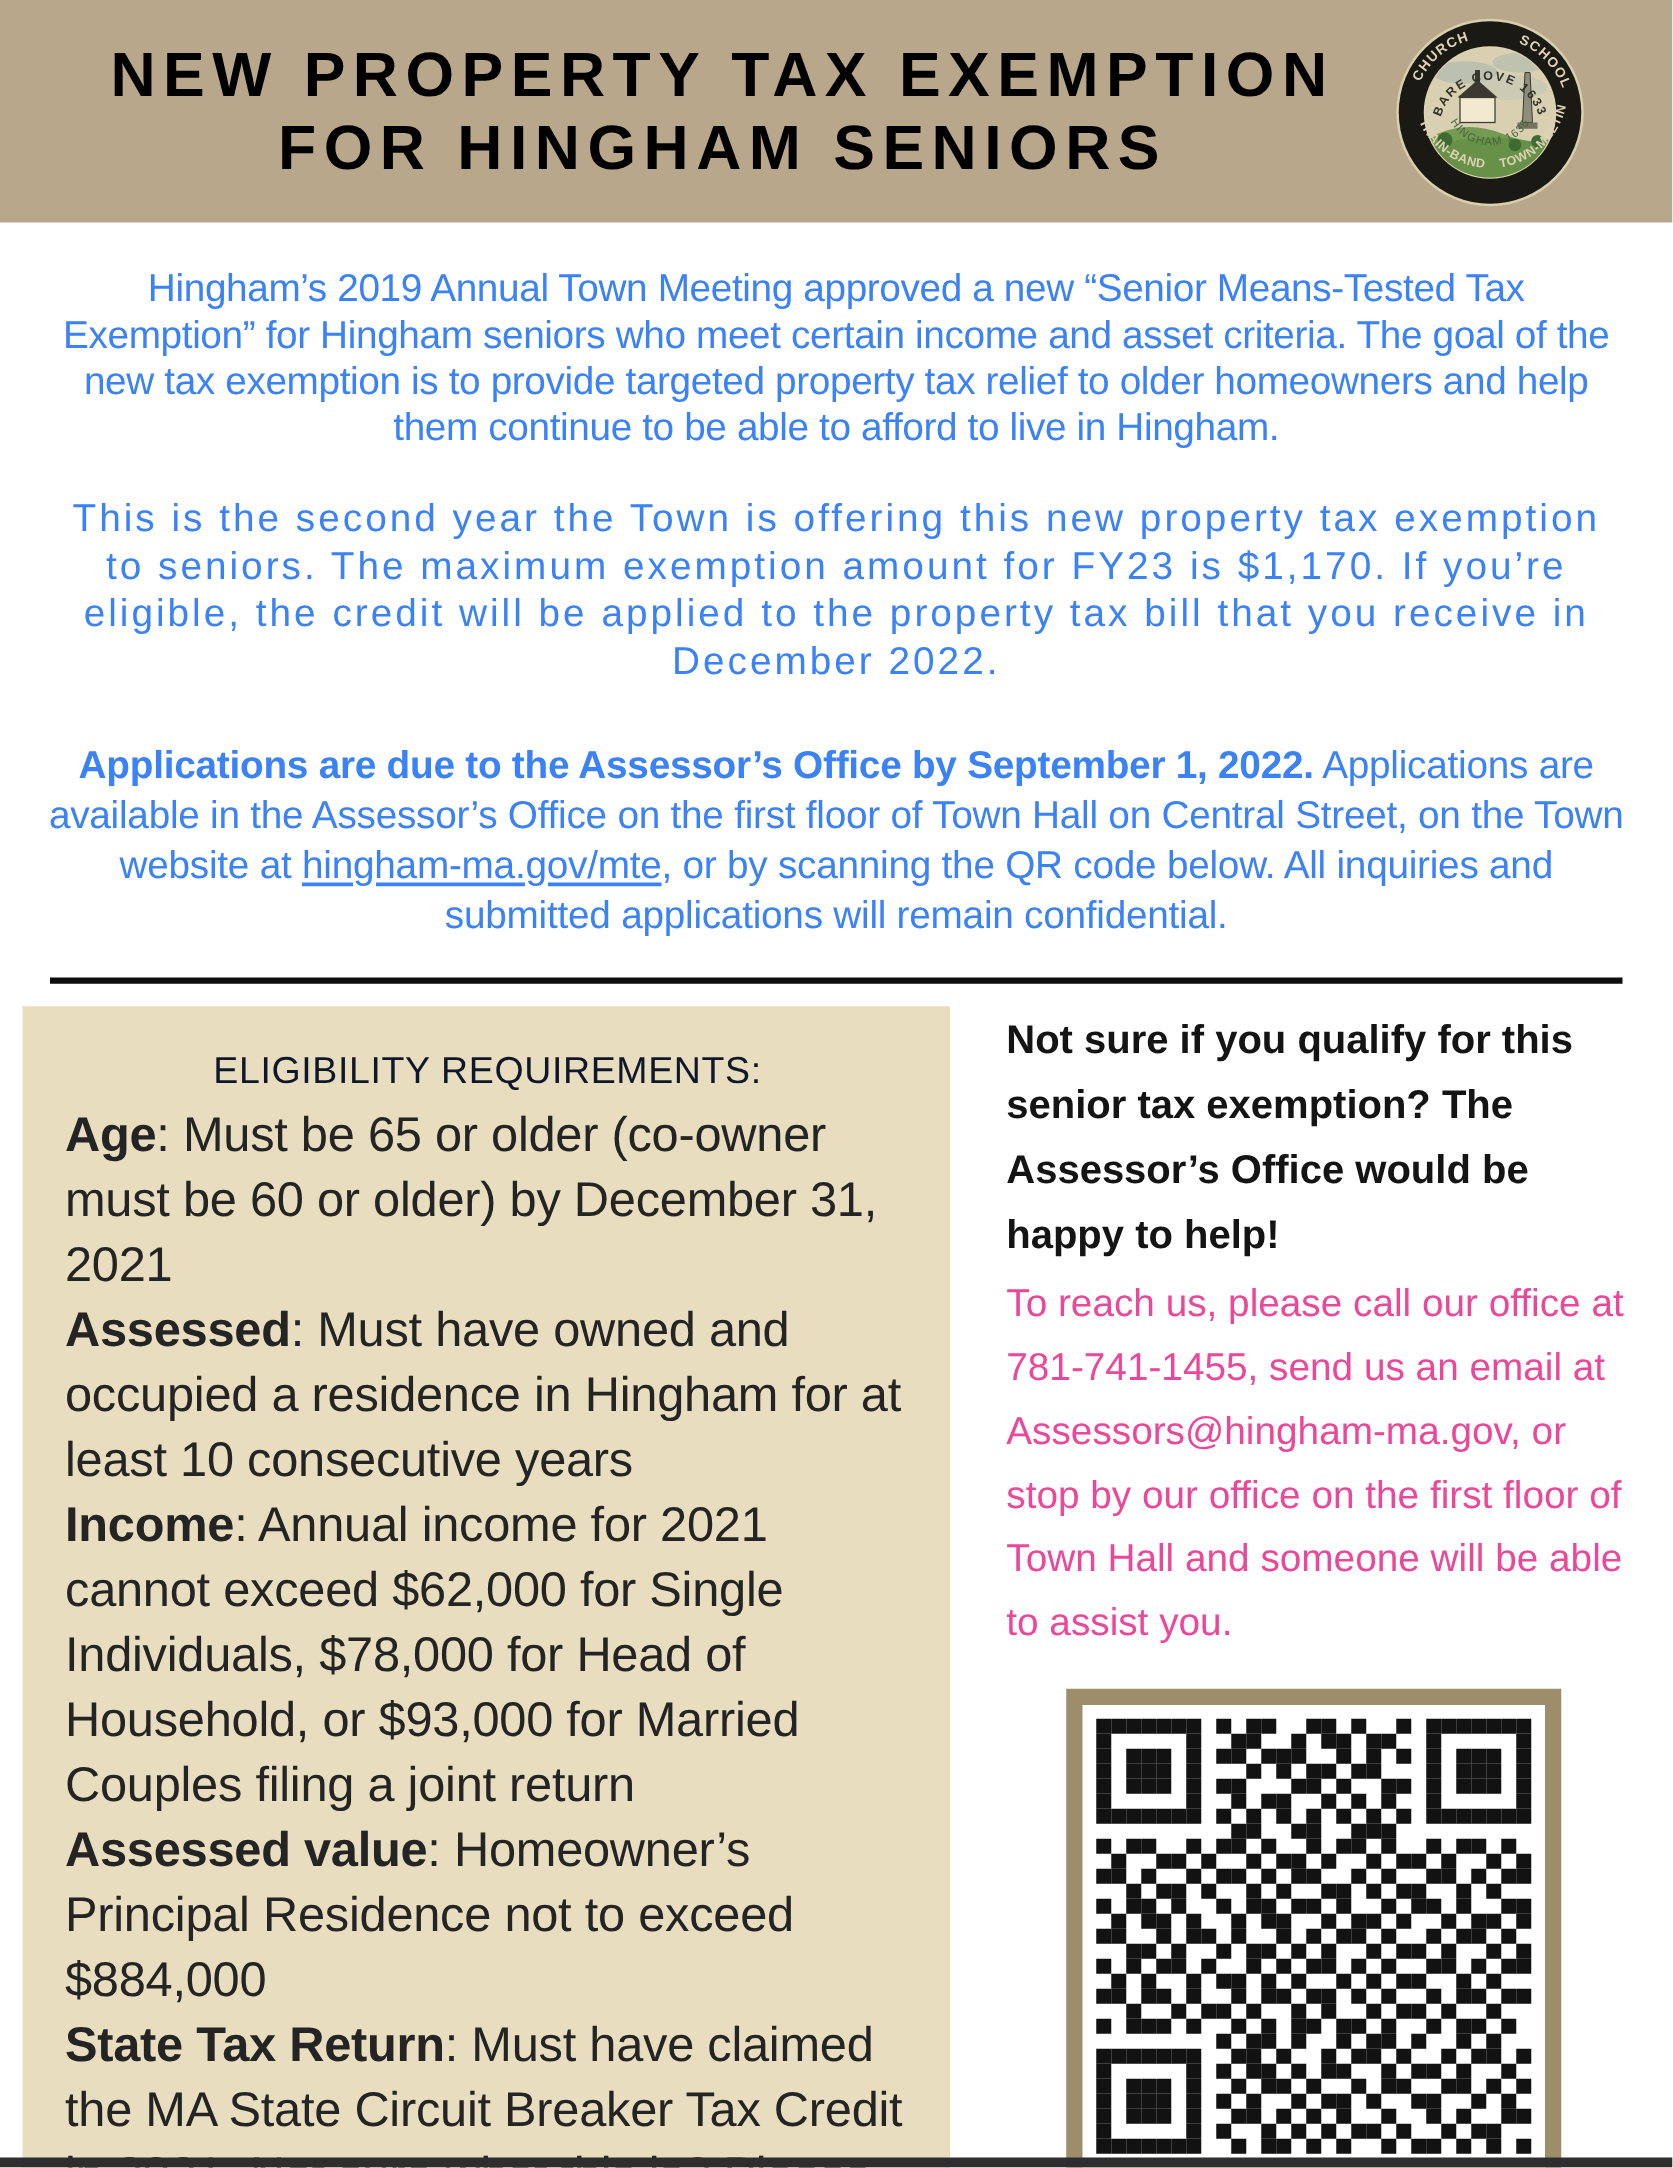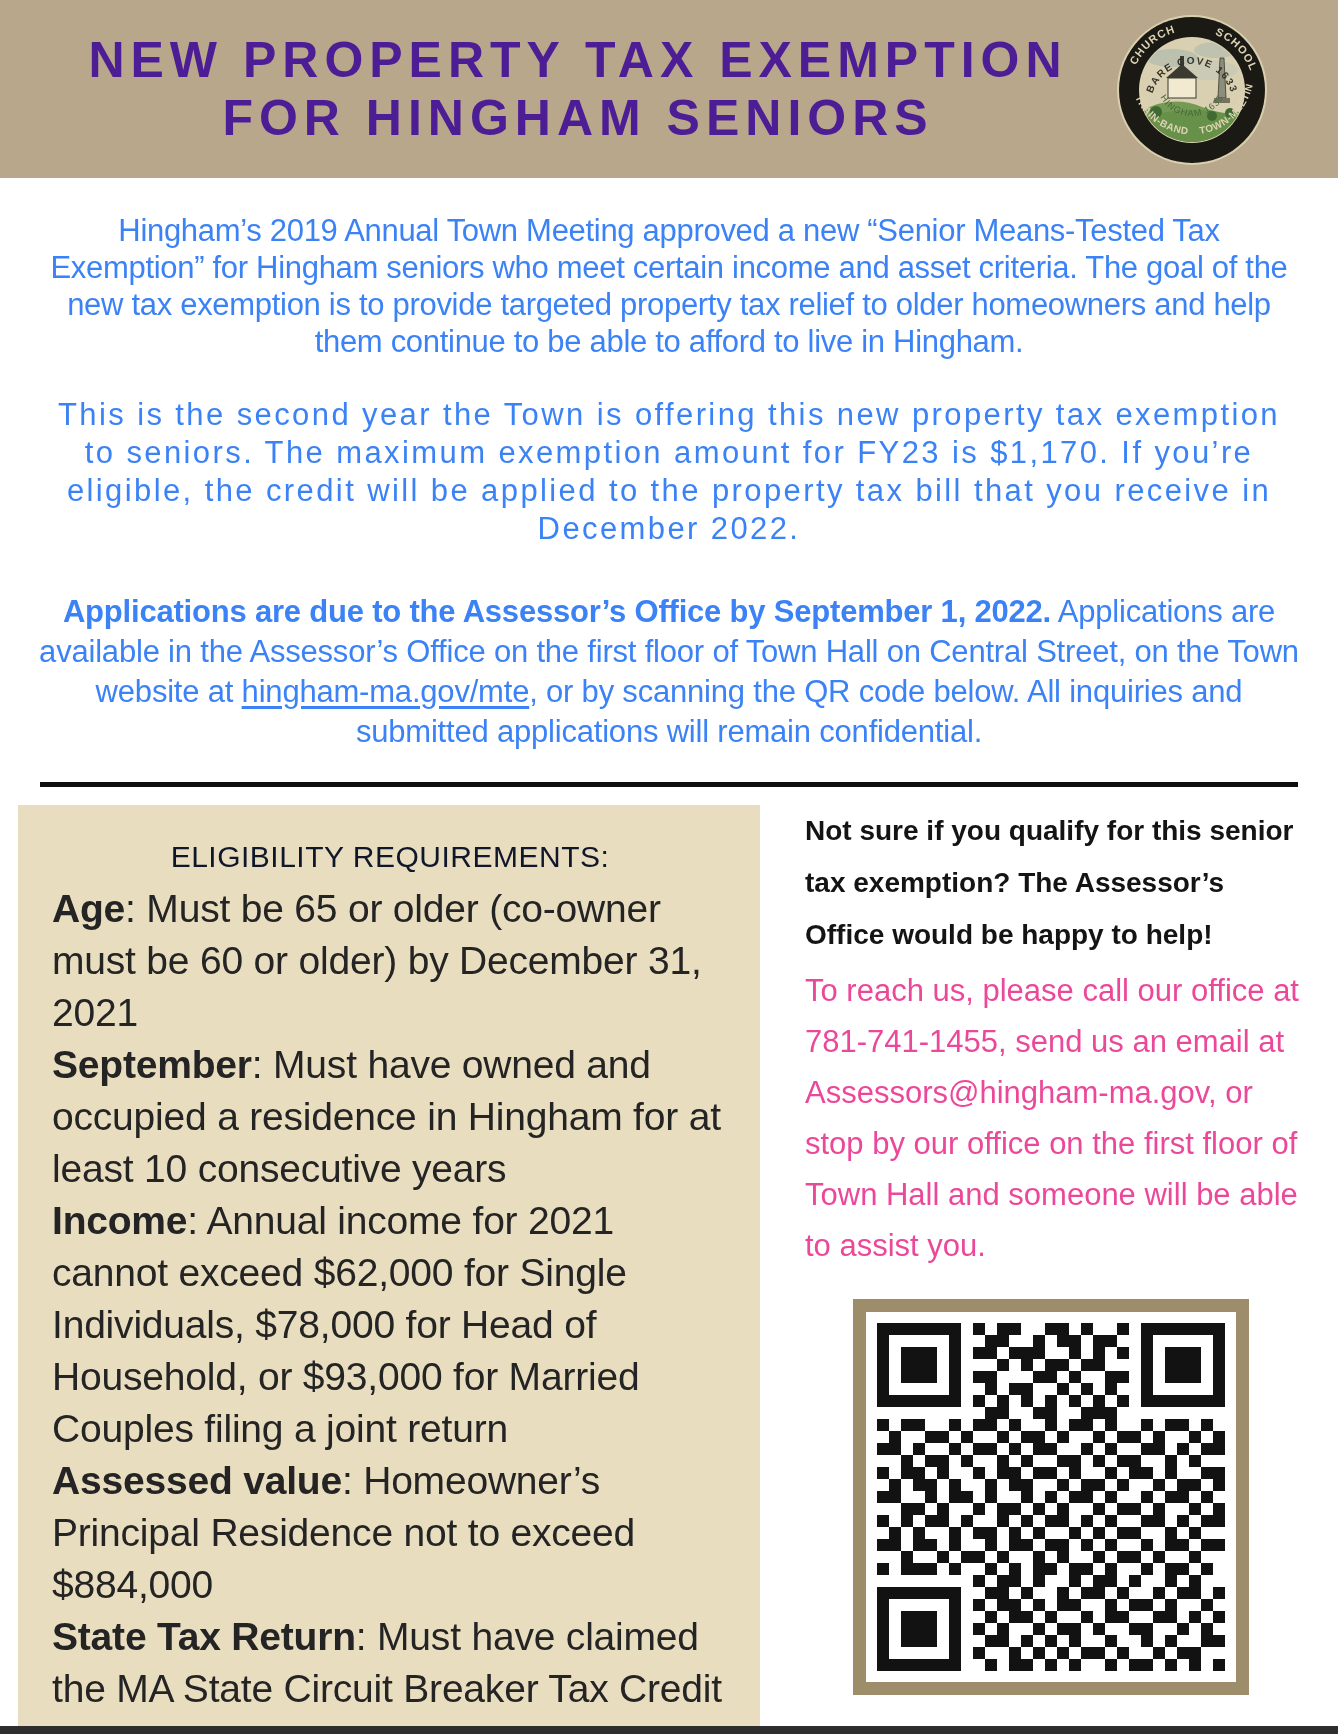--- a/index.html
+++ b/index.html
@@ -18,21 +18,21 @@
   }
   
   .header{
     height:178px;background:var(--header_bg);
     display:flex;align-items:center;
     padding:0 70px 0 40px;
   }
   .title-block{flex:1;text-align:center;}
   .title-line{
     font-size:50px;font-weight:900;letter-spacing:6px;line-height:58px;
-    color:#4c1d95;white-space:nowrap;
+    color:#000000;white-space:nowrap;
   }
   .seal{width:152px;height:152px;flex:0 0 auto;margin-top:2px;}
   
   .intro{margin:0 38px;text-align:center;color:#3b82f6;}
   .intro p{margin:0;font-size:31px;line-height:37px;letter-spacing:-0.3px;}
   .p1{margin-top:34px !important;}
   .p2{margin-top:36px !important;letter-spacing:2.4px !important;line-height:38px !important;}
   .p3{margin-top:44px !important;line-height:40px !important;letter-spacing:-0.2px !important;}
   .p3 strong{font-weight:700;}
   .doc-link{color:inherit;text-decoration:underline;text-underline-offset:4px;text-align:center;}
@@ -44,21 +44,21 @@
     padding:26px 32px 0 34px;color:#242424;
   }
   .elig-heading{
     text-align:center;font-size:30px;line-height:52px;letter-spacing:0.5px;
     font-weight:400;color:#0f172a;
   }
   .elig-box p{margin:0;font-size:39px;line-height:52px;letter-spacing:-0.2px;}
   .elig-box p strong{font-weight:700;}
   .right-col{width:500px;margin-left:45px;}
   .help-heading{
-    margin:0;font-size:28px;font-weight:700;line-height:52px;color:#141414;
+    margin:0;font-size:32px;font-weight:700;line-height:52px;color:#141414;
   }
   .help-body{margin:4px 0 0 0;font-size:31px;line-height:51px;color:#ec4899;}
   .qr-frame{
     margin:28px 0 0 48px;width:fit-content;
     border:13px solid var(--qr_frame);background:#ffffff;padding:11px;
   }
   .qr{display:grid;grid-template-columns:repeat(29,12px);grid-auto-rows:12px;background:#ffffff;}
   .qm{width:12px;height:12px;}
   .qm.on{background:#121212;}
   .bottom-bar{position:absolute;left:0;top:1726px;width:1338px;height:8px;background:var(--bar);}
@@ -129,21 +129,21 @@
   <p class="p3"><strong>Applications are due to the Assessor’s Office by September 1, 2022.</strong><span> Applications are available in the Assessor’s Office on the first floor of Town Hall on Central Street, on the Town website at </span><a href="#" class="doc-link">hingham-ma.gov/mte</a><span>, or by scanning the QR code below. All inquiries and submitted applications will remain confidential.</span></p>
 </div>
 
 <div class="divider"></div>
 
 <div class="columns">
 
   <div class="elig-box">
     <div class="elig-heading">ELIGIBILITY REQUIREMENTS:</div>
     <p><strong>Age</strong><span>: Must be 65 or older (co-owner must be 60 or older) by December 31, 2021</span></p>
-    <p><strong>September</strong><span>: Must have owned and occupied a residence in Hingham for at least 10 consecutive years</span></p>
+    <p><strong>Assessed</strong><span>: Must have owned and occupied a residence in Hingham for at least 10 consecutive years</span></p>
     <p><strong>Income</strong><span>: Annual income for 2021 cannot exceed $62,000 for Single Individuals, $78,000 for Head of Household, or $93,000 for Married Couples filing a joint return</span></p>
     <p><strong>Assessed value</strong><span>: Homeowner’s Principal Residence not to exceed $884,000</span></p>
     <p><strong>State Tax Return</strong><span>: Must have claimed the MA State Circuit Breaker Tax Credit in 2021. Not sure what this is? Please call the Assessor’s Office at 781-741-1455.</span></p>
   </div>
 
   <div class="right-col">
     <p class="help-heading">Not sure if you qualify for this senior tax exemption? The Assessor’s Office would be happy to help!</p>
     <p class="help-body">To reach us, please call our office at 781-741-1455, send us an email at Assessors@hingham-ma.gov, or stop by our office on the first floor of Town Hall and someone will be able to assist you.</p>
     <div class="qr-frame">
       <div class="qr">

